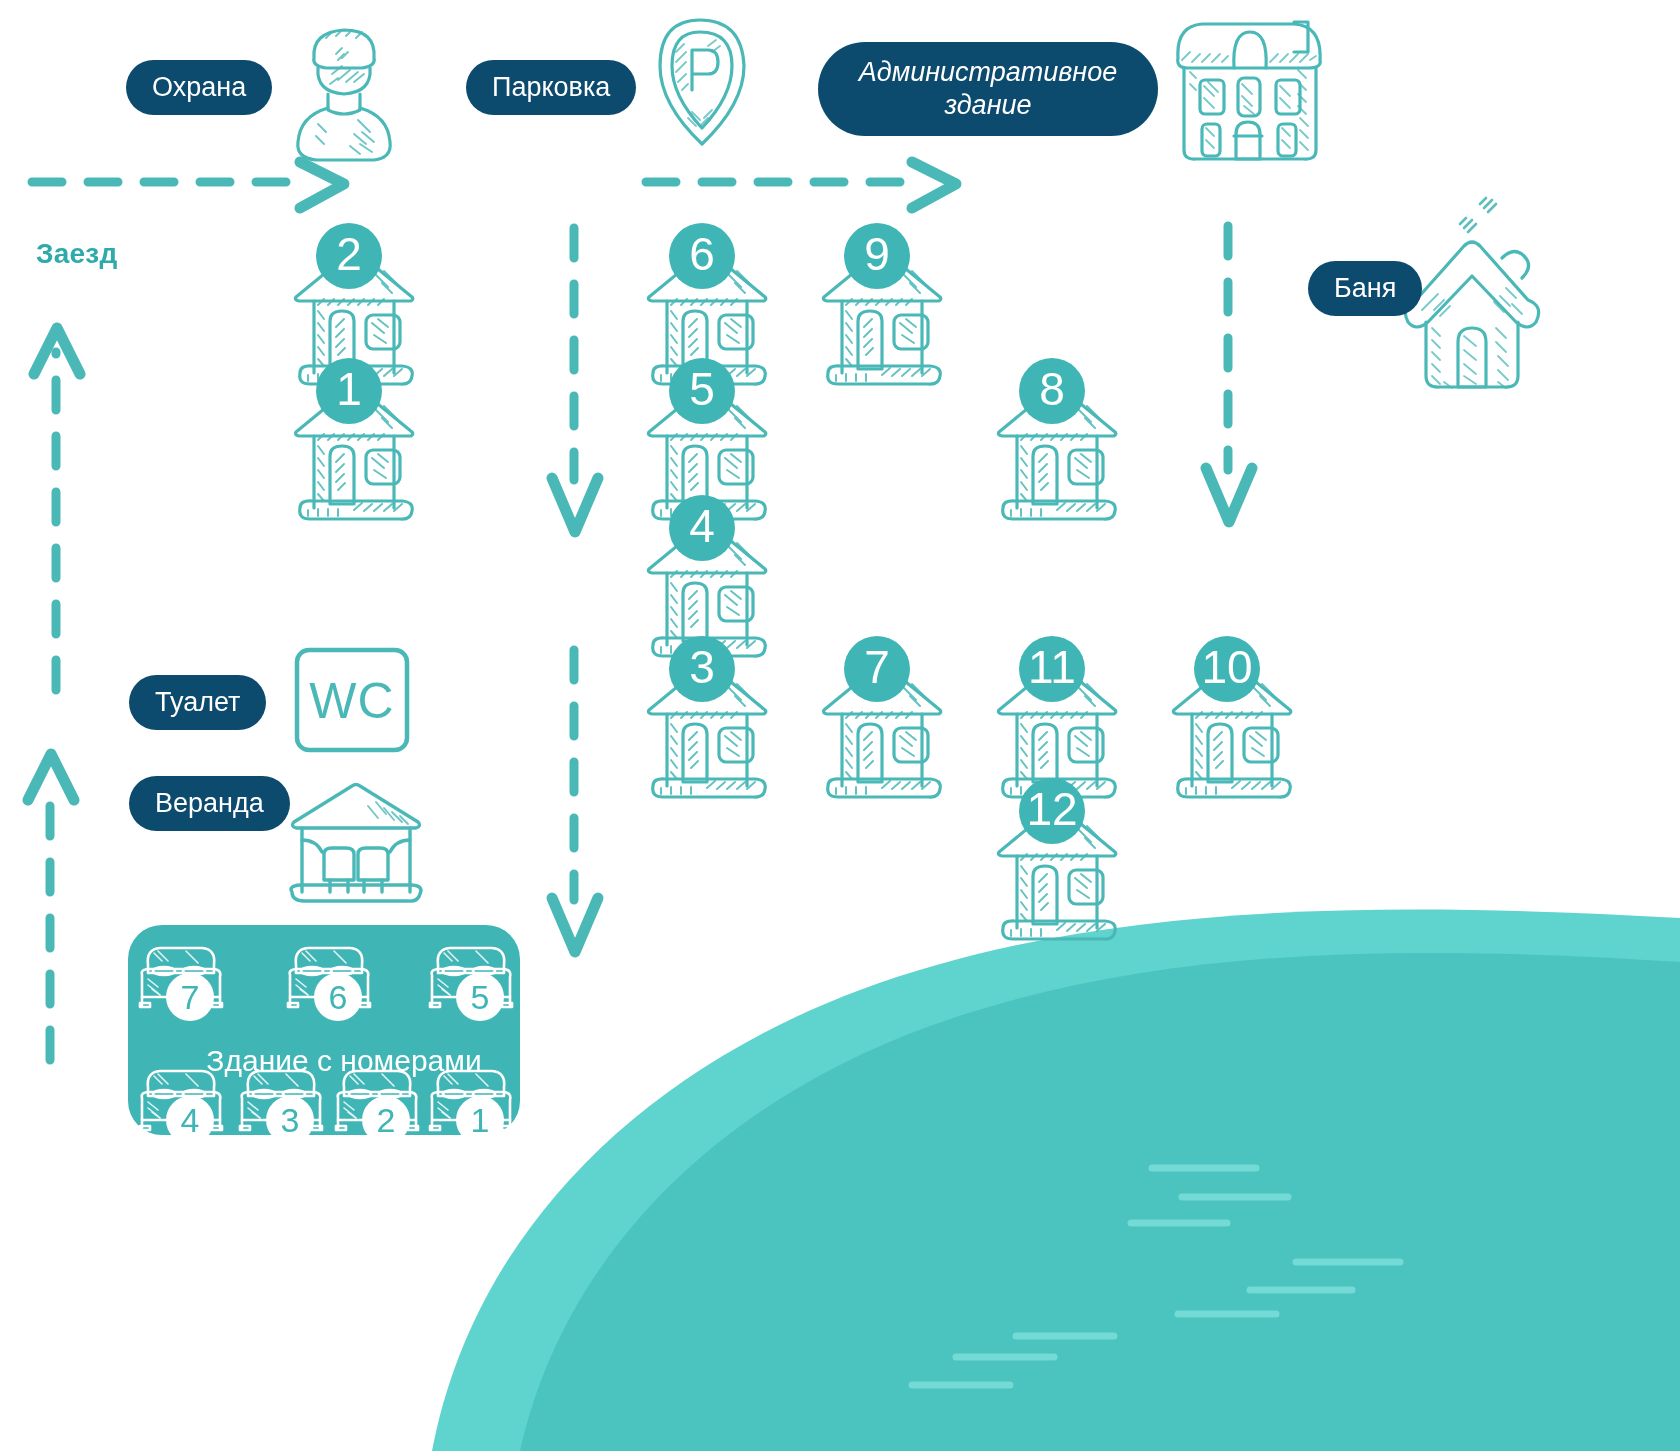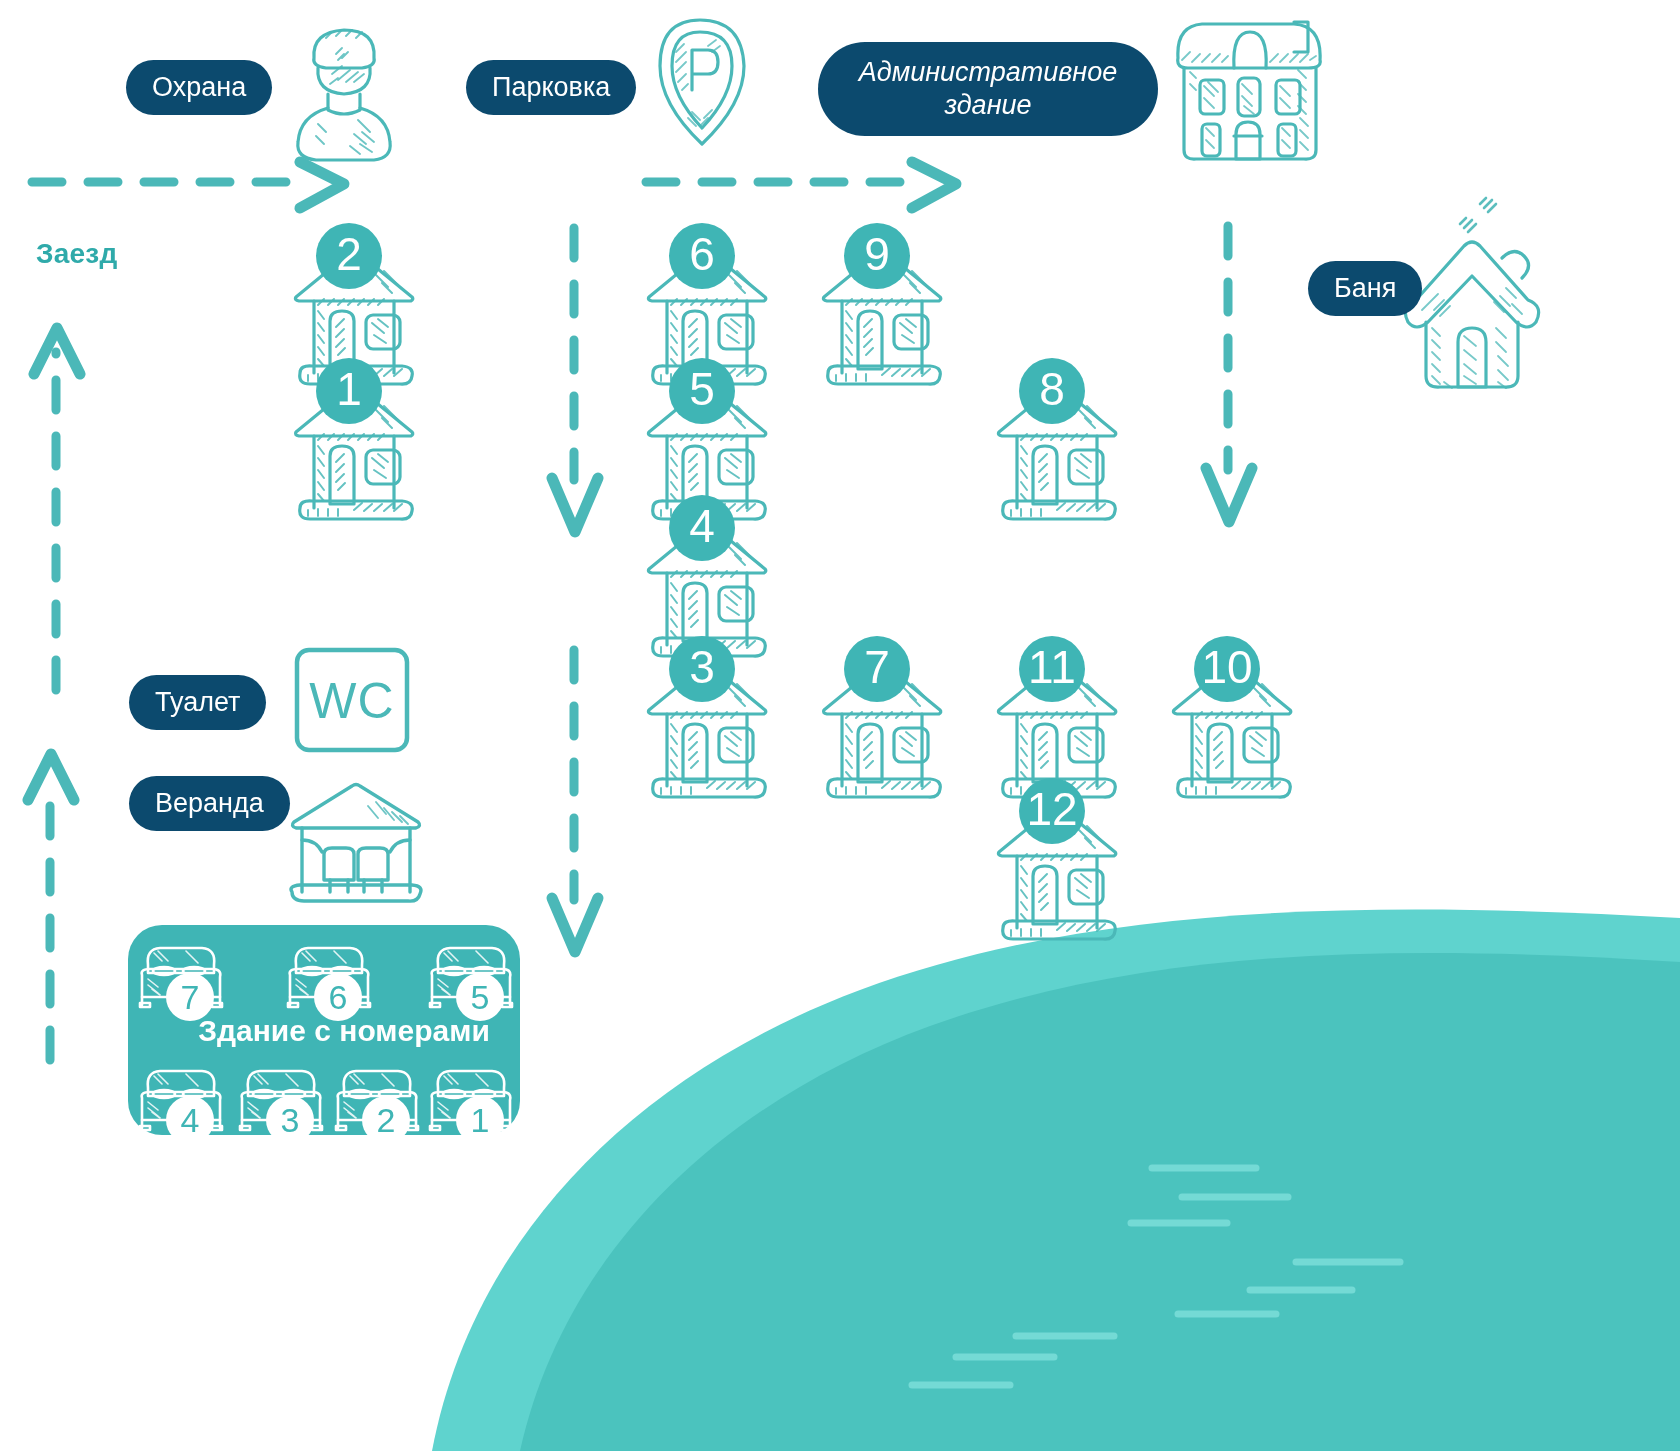--- a/index.html
+++ b/index.html
@@ -440,21 +440,21 @@
           </g>
         </g>
         <circle cx="52" cy="62" r="24" fill="#ffffff"></circle>
         <text x="52" y="74" font-size="34" fill="#3FB5B5" text-anchor="middle" font-family="Liberation Sans, sans-serif">1</text>
       </g>
     </g>
   </svg>
 
   <div class="rooms-block" style="left:128px;top:925px;width:392px;height:210px;z-index:1;">
   </div>
-  <div class="rooms-title" style="left:128px;top:1014px;width:432px;z-index:3;font-weight:bold;">Здание с номерами</div>
+  <div class="rooms-title" style="left:128px;top:1044px;width:432px;z-index:3;">Здание с номерами</div>
 
   <div class="pill one" style="left:126px;top:60px;z-index:3;">Охрана</div>
 
   <div class="pill one" style="left:466px;top:60px;z-index:3;">Парковка</div>
 
   <div class="pill two" style="left:818px;top:42px;width:340px;z-index:3;">Административное
 здание</div>
 
   <div class="pill one" style="left:1308px;top:261px;z-index:3;">Баня</div>
 

